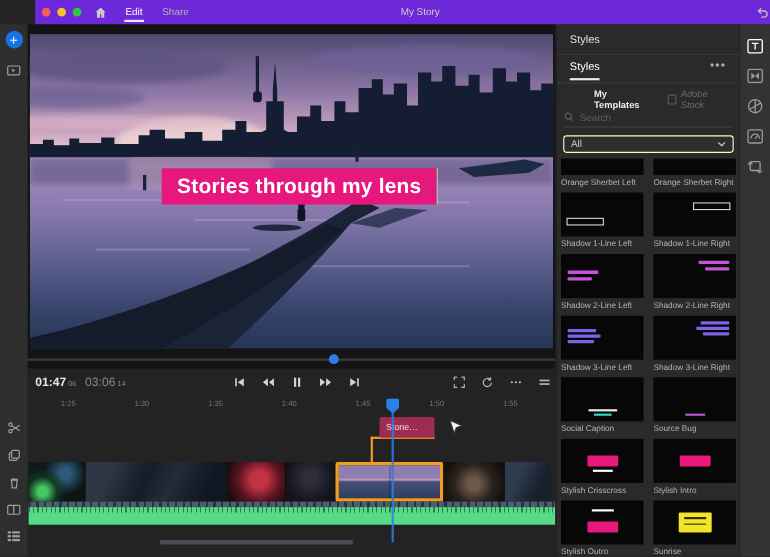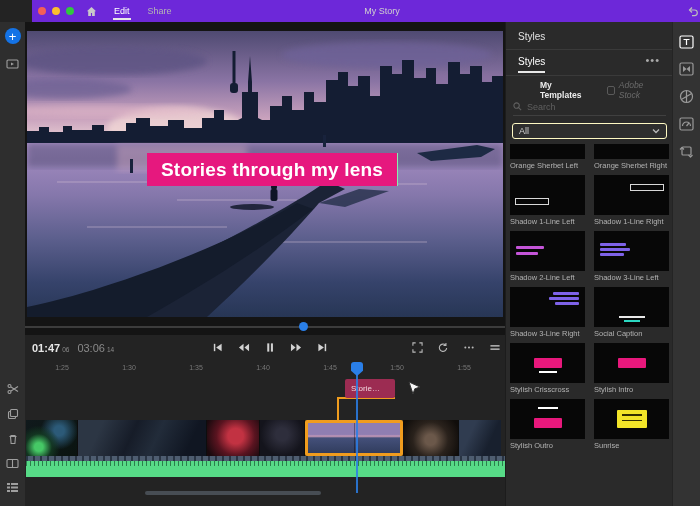--- a/index.html
+++ b/index.html
@@ -444,40 +444,53 @@
       </div>
       <div class="tcell">
         <div class="thumb">
           <div class="bar" style="left: 6px; top: 15px; width: 28px; background: rgb(196, 85, 216);"></div>
           <div class="bar" style="left: 6px; top: 21px; width: 22px; background: rgb(196, 85, 216);"></div>
         </div>
         <div class="tlabel">Shadow 2-Line Left</div>
       </div>
       <div class="tcell">
         <div class="thumb">
+          <div class="bar" style="right: 6px; top: 6px; width: 28px; background: rgb(196, 85, 216);"></div>
+          <div class="bar" style="right: 6px; top: 12px; width: 22px; background: rgb(196, 85, 216);"></div>
+        </div>
+        <div class="tlabel">Shadow 2-Line Right</div>
+      </div>
+      <div class="tcell">
+        <div class="thumb">
           <div class="bar" style="left: 6px; top: 12px; width: 26px; background: rgb(126, 98, 232);"></div>
           <div class="bar" style="left: 6px; top: 17px; width: 30px; background: rgb(126, 98, 232);"></div>
           <div class="bar" style="left: 6px; top: 22px; width: 24px; background: rgb(126, 98, 232);"></div>
         </div>
         <div class="tlabel">Shadow 3-Line Left</div>
       </div>
       <div class="tcell">
         <div class="thumb">
           <div class="bar" style="right: 6px; top: 5px; width: 26px; background: rgb(126, 98, 232);"></div>
           <div class="bar" style="right: 6px; top: 10px; width: 30px; background: rgb(126, 98, 232);"></div>
           <div class="bar" style="right: 6px; top: 15px; width: 24px; background: rgb(126, 98, 232);"></div>
         </div>
         <div class="tlabel">Shadow 3-Line Right</div>
       </div>
       <div class="tcell">
         <div class="thumb">
           <div class="acc v-cap1"></div>
           <div class="acc v-cap2" style="background: rgb(43, 216, 194);"></div>
         </div>
         <div class="tlabel">Social Caption</div>
+      </div>
+      <div class="tcell">
+        <div class="thumb">
+            <div class="acc v-bug" style="background: rgb(179, 90, 208);"></div>
+          </div>
+        <div class="tlabel">Source Bug</div>
       </div>
       <div class="tcell">
         <div class="thumb">
           <div class="acc v-box" style="background: rgb(232, 24, 124);"></div>
           <div class="acc v-sub" style="background: rgb(255, 255, 255);"></div>
         </div>
         <div class="tlabel">Stylish Crisscross</div>
       </div>
       <div class="tcell">
         <div class="thumb">

